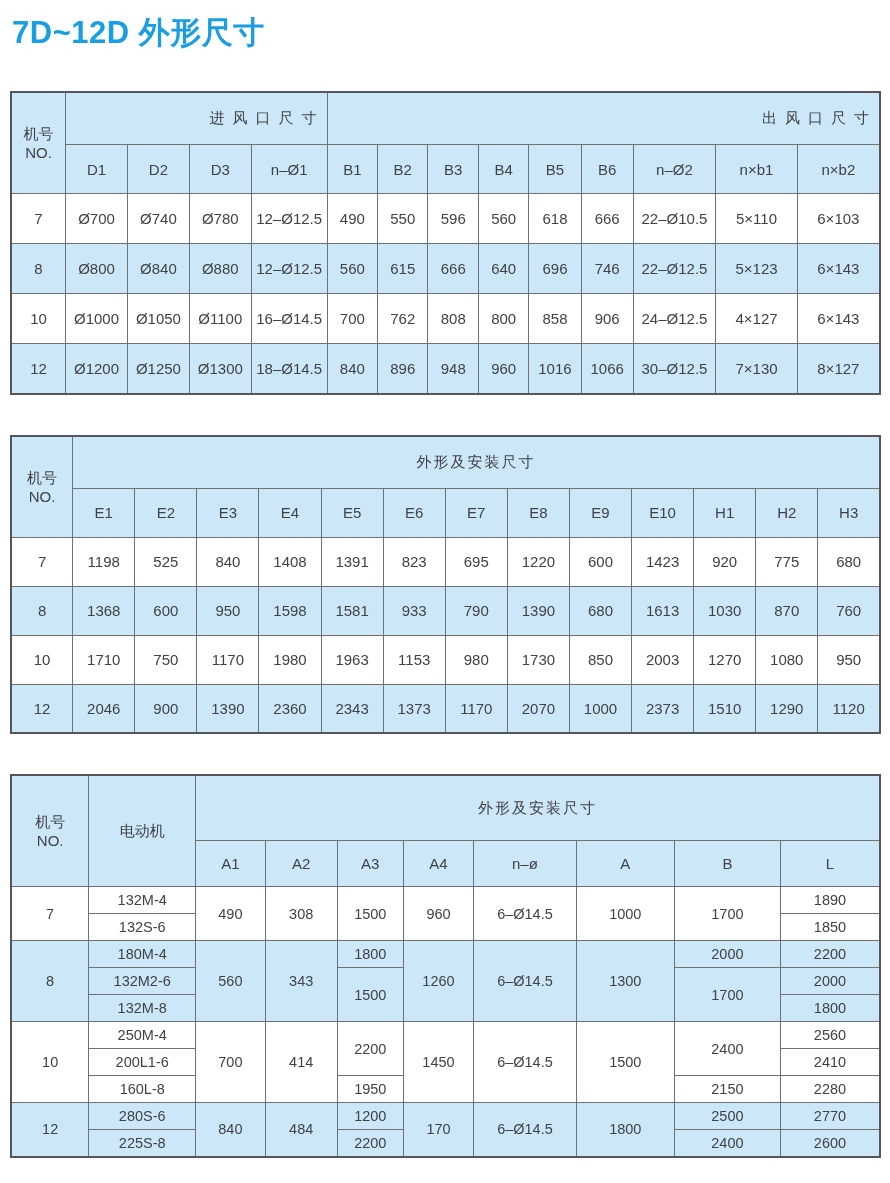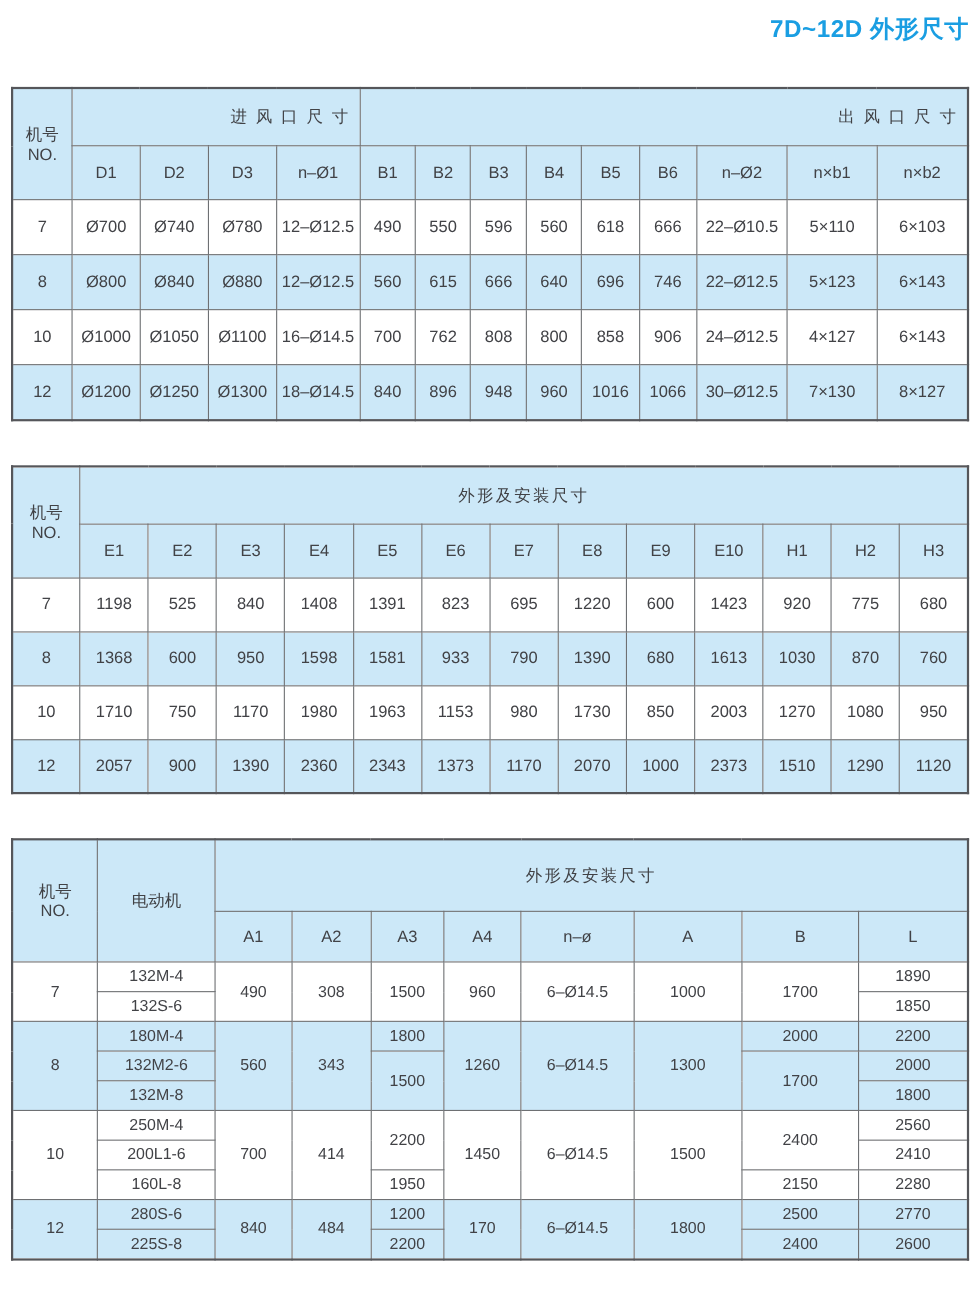--- a/index.html
+++ b/index.html
@@ -6,25 +6,24 @@
   body{
     width:890px;height:1183px;
     background:#ffffff;
     font-family:"Liberation Sans","DejaVu Sans",sans-serif;
     color:#414246;
     overflow:hidden;
   }
   .page{padding:8px 9px 0 10px;}
   h1.title{
     margin:4px 0 0 2px;
-    font-size:22px;
+    font-size:31px;
     font-weight:bold;
     color:#1a9ee2;
     letter-spacing:0.5px;
-    text-align:right;
   }
   table{
     border-collapse:collapse;
     table-layout:fixed;
     width:871px;
     border:2px solid #55565a;
     empty-cells:show;
   }
   #table1{margin-top:37px;}
   #table2{margin-top:40px;}
@@ -253,21 +252,21 @@
           <td>980</td>
           <td>1730</td>
           <td>850</td>
           <td>2003</td>
           <td>1270</td>
           <td>1080</td>
           <td>950</td>
         </tr>
         <tr class="shaded">
           <td>12</td>
-          <td>2057</td>
+          <td>2046</td>
           <td>900</td>
           <td>1390</td>
           <td>2360</td>
           <td>2343</td>
           <td>1373</td>
           <td>1170</td>
           <td>2070</td>
           <td>1000</td>
           <td>2373</td>
           <td>1510</td>

